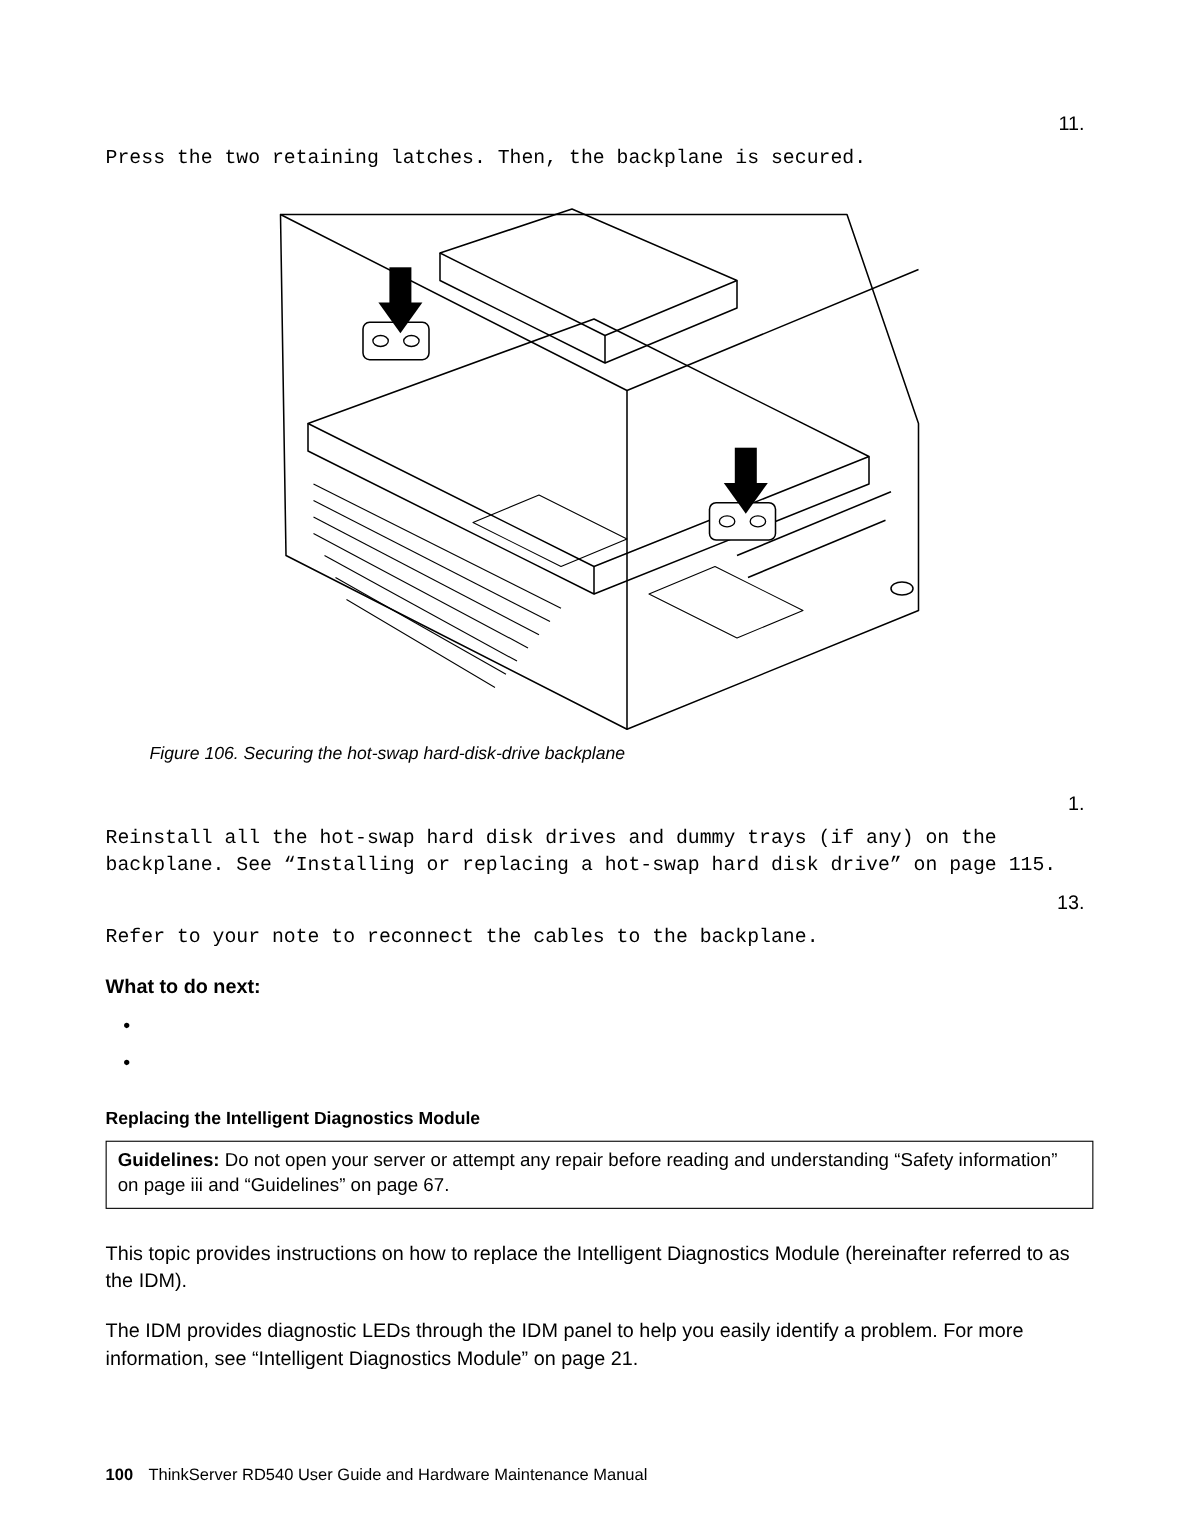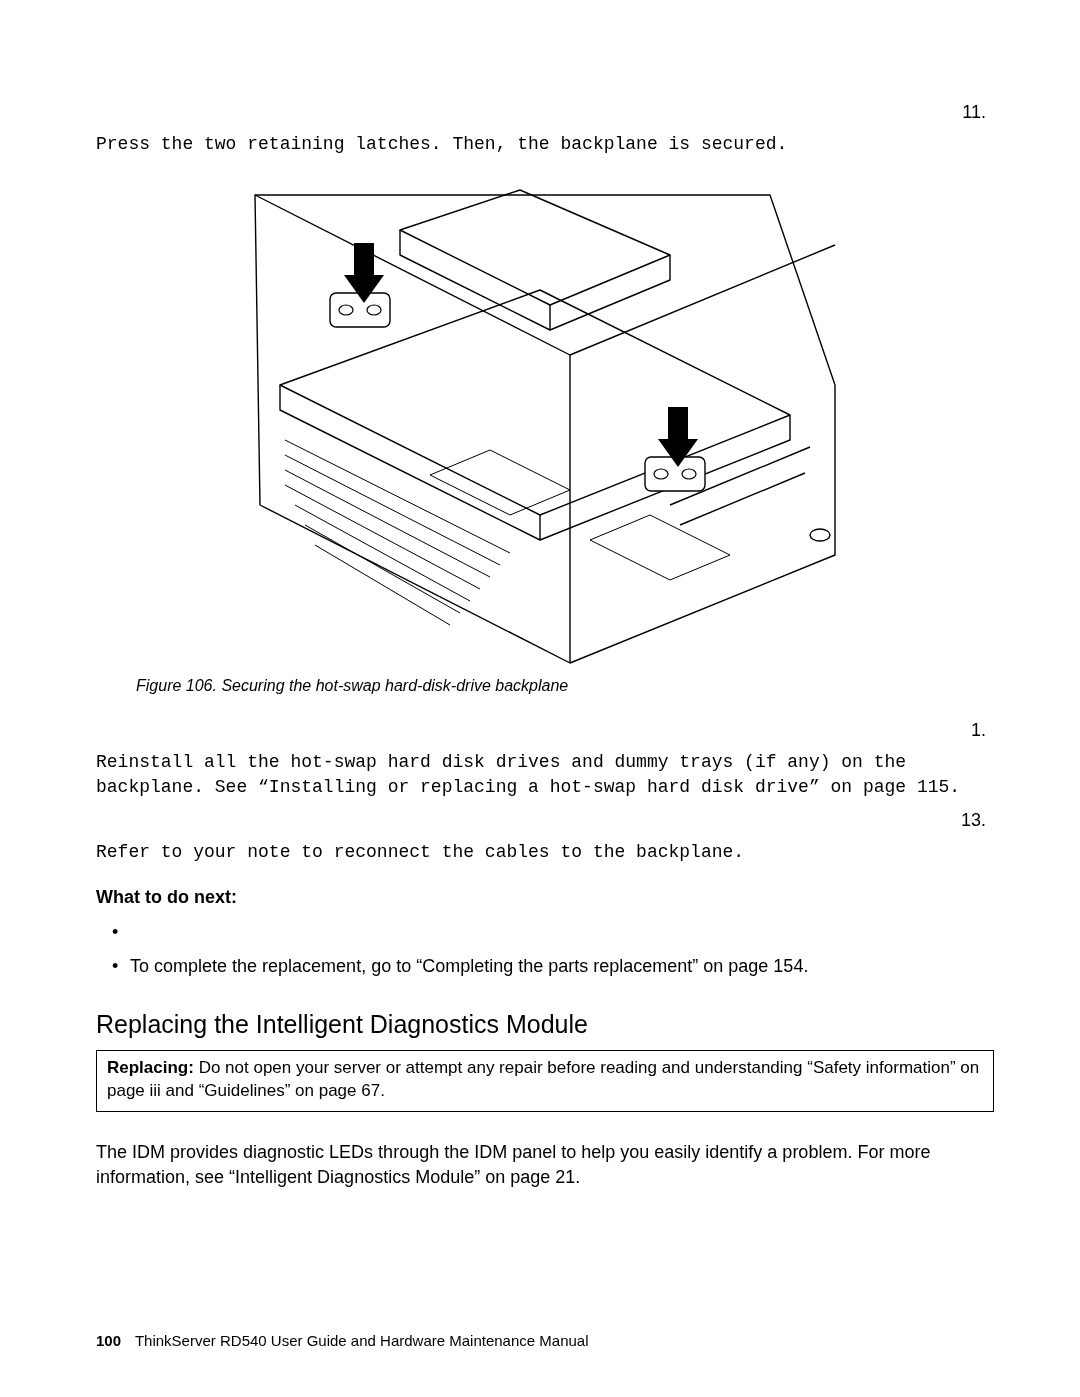--- a/index.html
+++ b/index.html
@@ -62,22 +62,22 @@
     list-style: none;
     padding: 0;
     margin: 0 0 24px 16px;
   }
   ul.bullets > li {
     display: flex;
     margin: 0 0 8px 0;
   }
   .bullet { flex: 0 0 18px; }
   h2.section-heading {
-    font-size: 25px;
-    font-weight: normal;
+    font-size: 16px;
+    font-weight: bold;
     margin: 28px 0 8px 0;
   }
   .attention-box {
     border: 1.5px solid #000;
     padding: 6px 10px 8px 10px;
     font-size: 17px;
     line-height: 1.35;
     margin-bottom: 28px;
   }
   .attention-label { font-weight: bold; }
@@ -180,30 +180,30 @@
     </li>
   </ol>
 
   <div class="subhead">What to do next:</div>
   <ul class="bullets">
     <li>
       <span class="bullet">•</span>
     </li>
     <li>
       <span class="bullet">•</span>
-      <span>To complete the replacement, go to “Completing the parts replacement” on page 154.</span>
     </li>
   </ul>
 
   <h2 class="section-heading">Replacing the Intelligent Diagnostics Module</h2>
 
   <div class="attention-box">
-    <span class="attention-label">Replacing:</span><span> Do not open your server or attempt any repair before reading and understanding “Safety information” on page iii and “Guidelines” on page 67.</span>
+    <span class="attention-label">Guidelines:</span><span> Do not open your server or attempt any repair before reading and understanding “Safety information” on page iii and “Guidelines” on page 67.</span>
   </div>
 
+  <p class="body-para">This topic provides instructions on how to replace the Intelligent Diagnostics Module (hereinafter referred to as the IDM).</p>
   <p class="body-para">The IDM provides diagnostic LEDs through the IDM panel to help you easily identify a problem. For more information, see “Intelligent Diagnostics Module” on page 21.</p>
 
 </div>
 
 <div class="footer">
   <span class="pg">100</span>
   <span>ThinkServer RD540 User Guide and Hardware Maintenance Manual</span>
 </div>
 
 </body></html>

